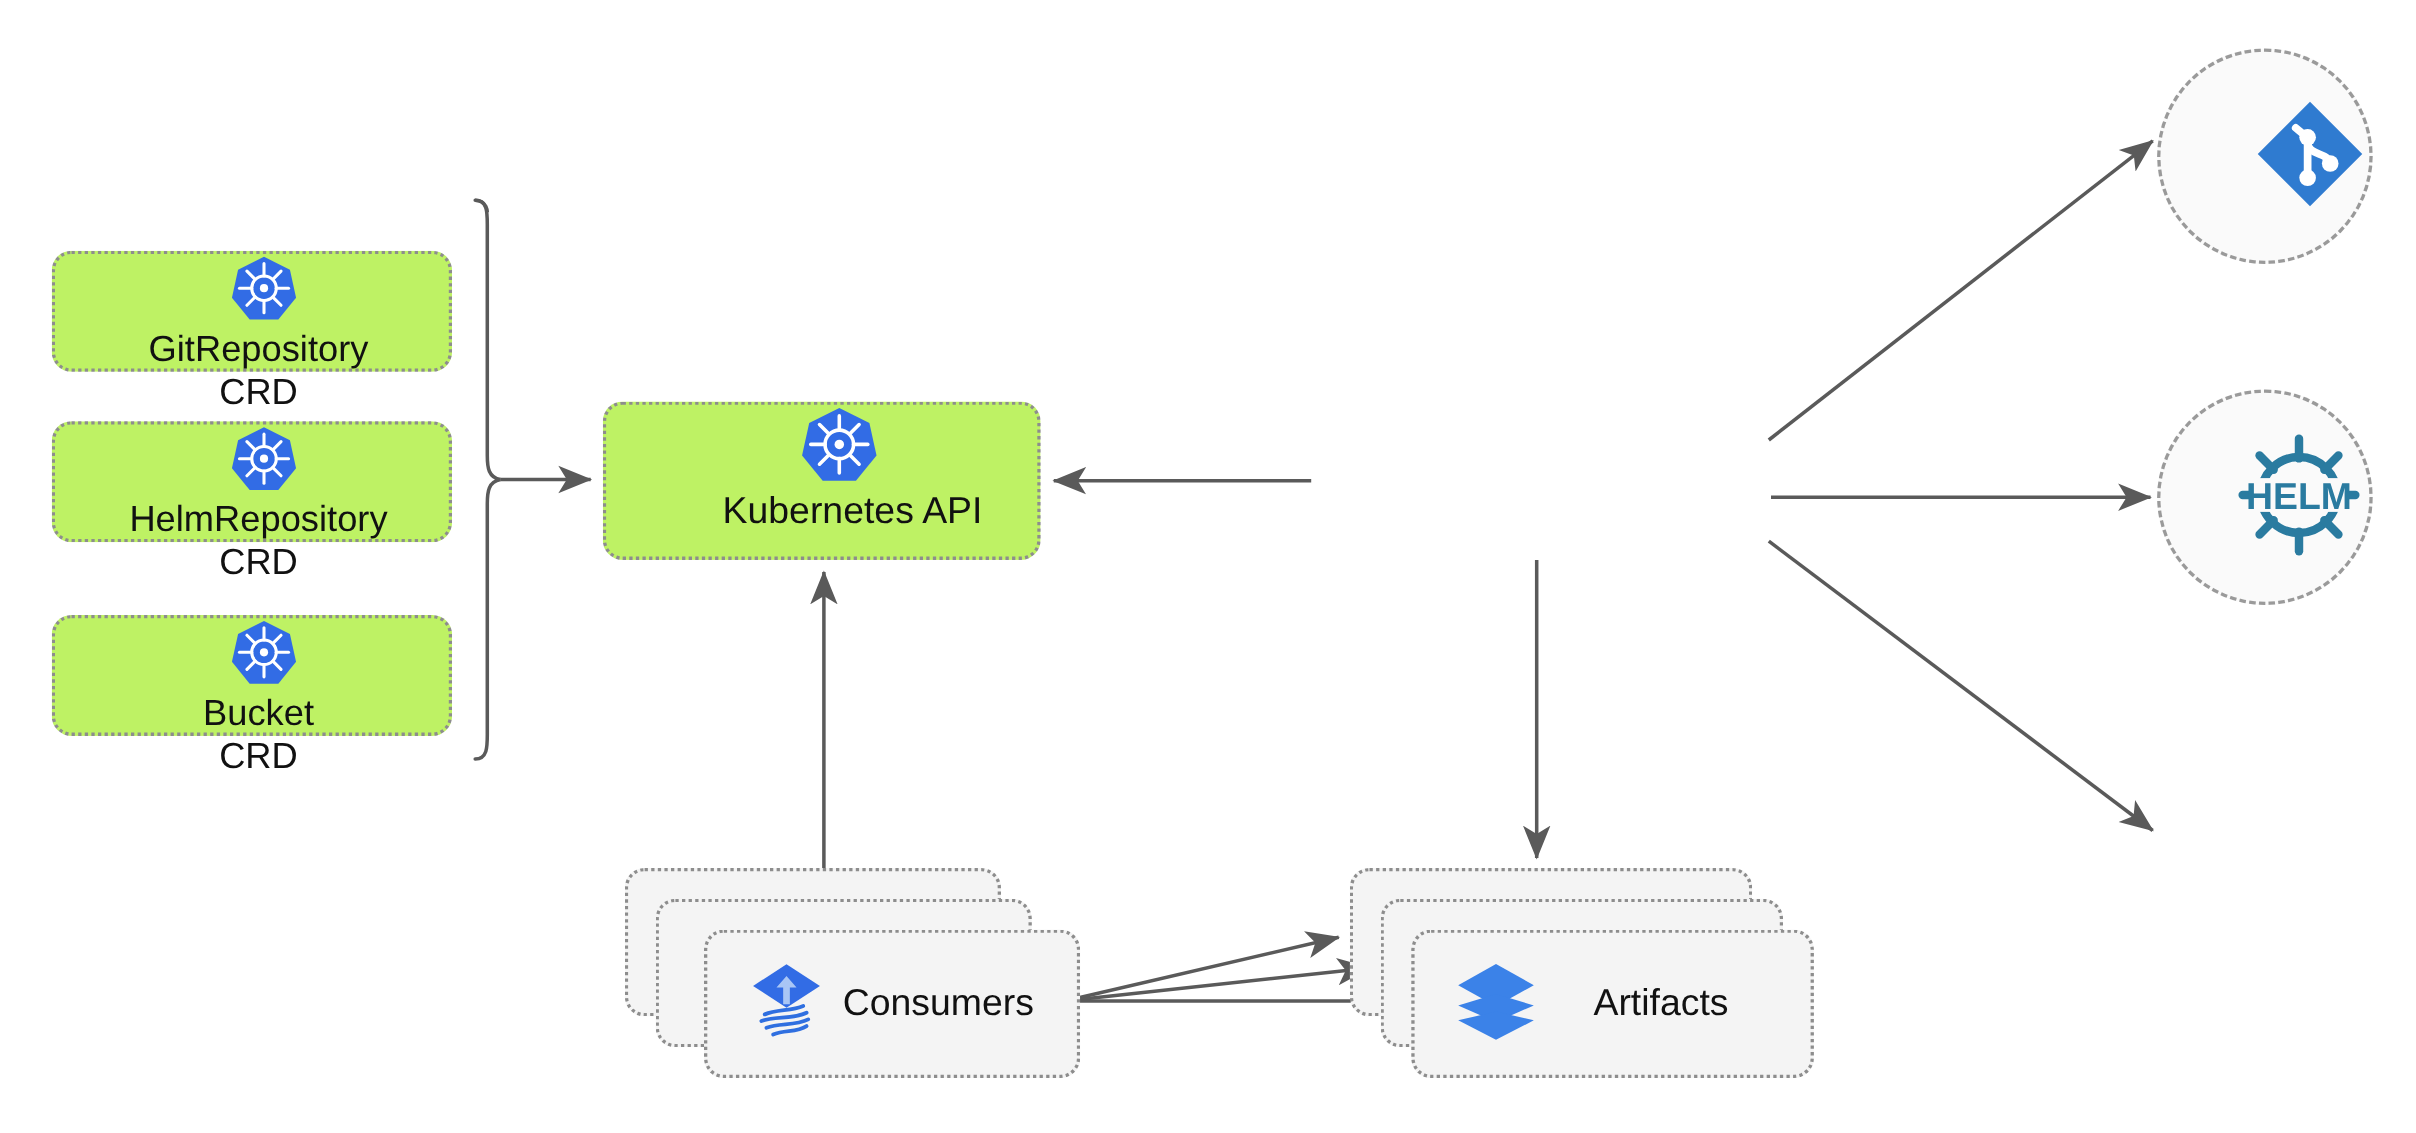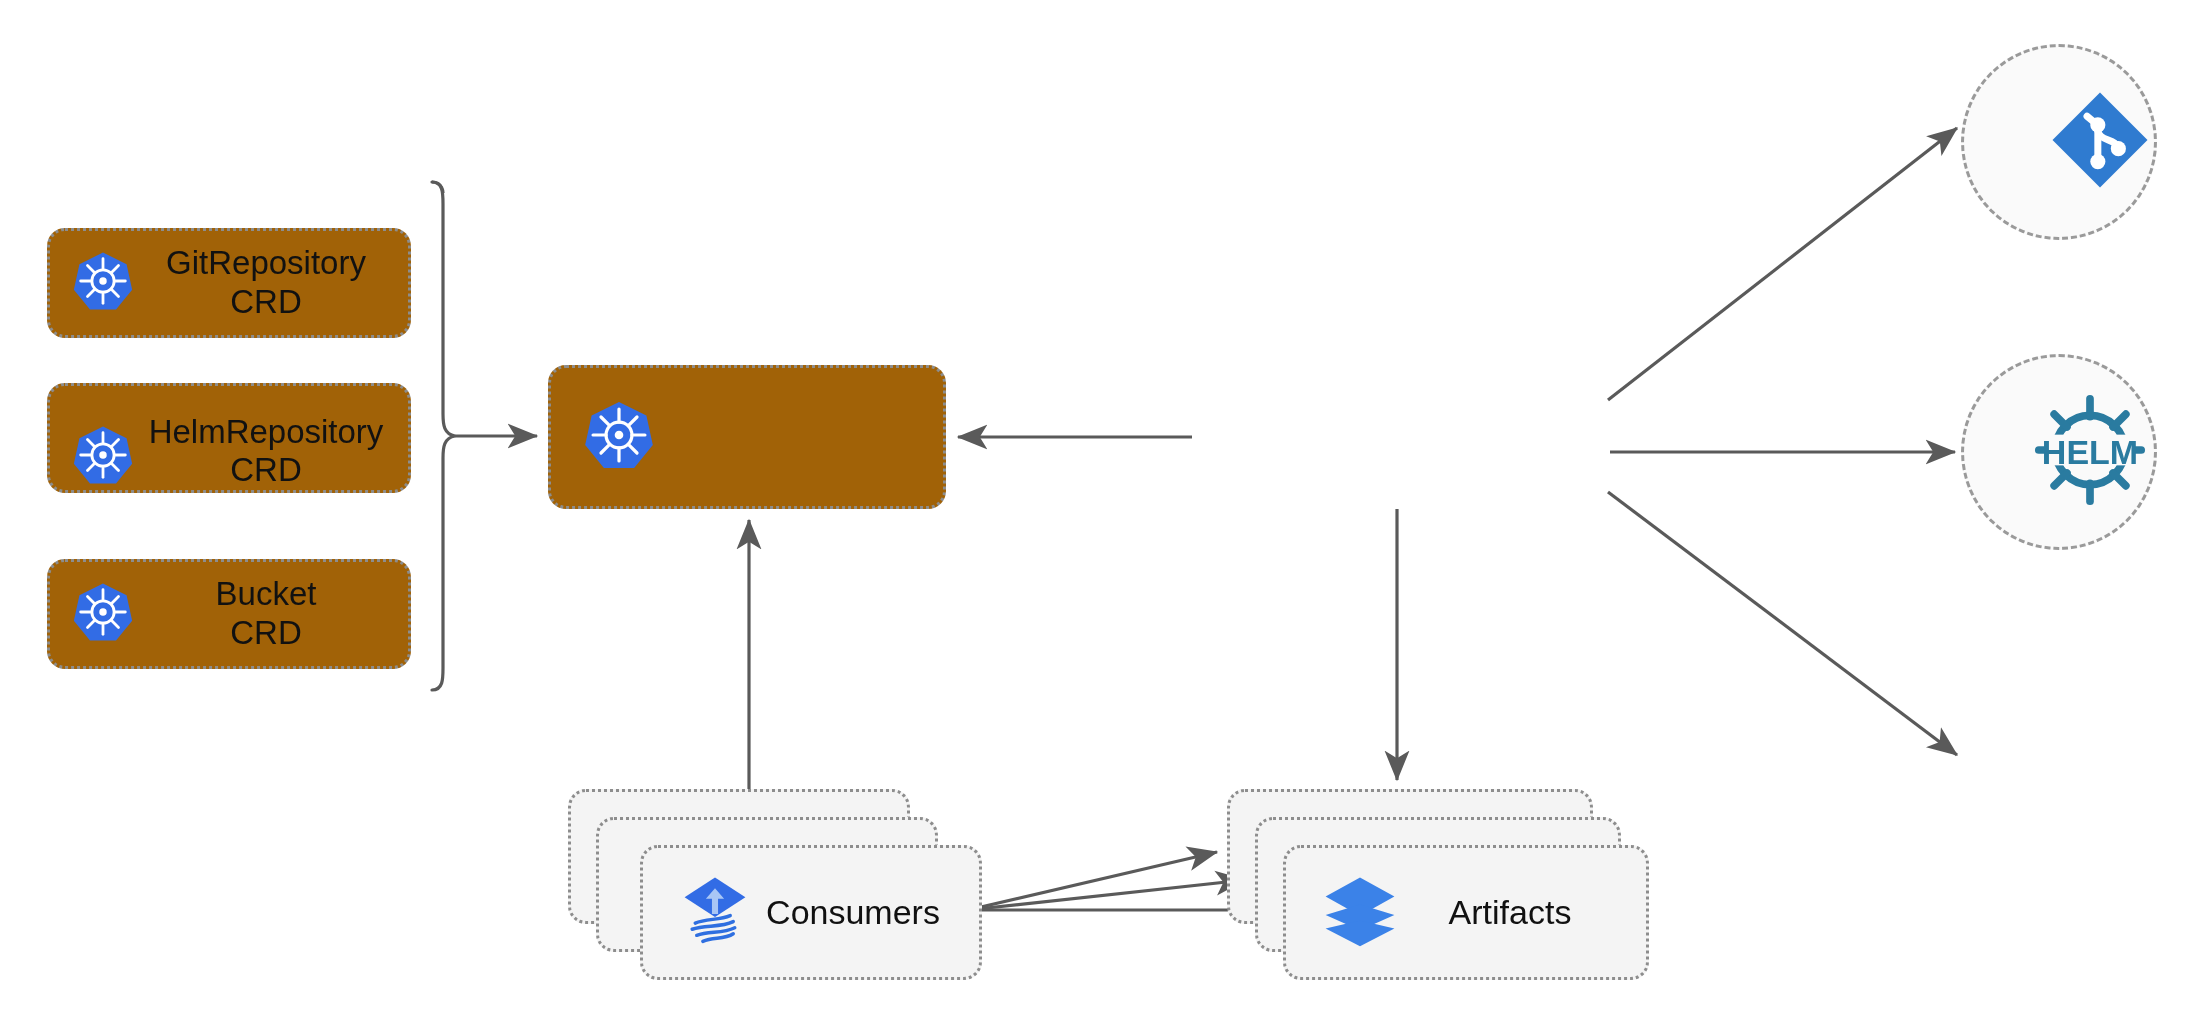--- a/index.html
+++ b/index.html
@@ -22,26 +22,27 @@
     position: absolute;
     left: 0; top: 0;
     width: 2196px;
     height: 1030px;
     pointer-events: none;
   }
   
   .node {
     position: absolute;
     box-sizing: border-box;
-    background: #a16207;
+    background: #bef264;
     border: 3px dotted #8d8d8d;
     border-radius: 18px;
     display: flex;
     align-items: center;
     justify-content: flex-start;
+    flex-direction: column;
   }
   .node .label {
     color: #111111;
     font-size: 33px;
     line-height: 1.17;
     text-align: center;
     white-space: pre-line;
   }
   .node .icon {
     flex: 0 0 auto;
@@ -52,21 +53,21 @@
     left: 47px;
     width: 364px;
     height: 110px;
     padding-left: 22px;
   }
   .crd .label {
     flex: 1 1 auto;
     padding-right: 10px;
   }
   .crd-1 { top: 228px; }
-  .crd-2 { top: 383px; align-items: flex-end; }
+  .crd-2 { top: 383px; }
   .crd-3 { top: 559px; }
 
   
   .kapi {
     left: 548px;
     top: 365px;
     width: 398px;
     height: 144px;
     padding-left: 32px;
   }
@@ -272,20 +273,21 @@
           <line x1="14" y1="50" x2="32" y2="50"></line>
           <line x1="68" y1="50" x2="86" y2="50"></line>
           <line x1="25" y1="25" x2="37" y2="37"></line>
           <line x1="63" y1="63" x2="75" y2="75"></line>
           <line x1="75" y1="25" x2="63" y2="37"></line>
           <line x1="37" y1="63" x2="25" y2="75"></line>
         </g>
         <circle cx="50" cy="50" r="6" fill="#ffffff"></circle>
       </svg>
     </span>
+    <span class="label">Kubernetes API</span>
   </div>
 
 
   <div class="stack" id="consumers-stack">
     <div class="sheet s0"></div>
     <div class="sheet s1"></div>
     <div class="front">
       <span class="icon">
         <svg width="76" height="76" viewBox="0 0 100 100">
           <path d="M50 6 L90 32 L50 58 L10 32 Z" fill="#326ce5"></path>

